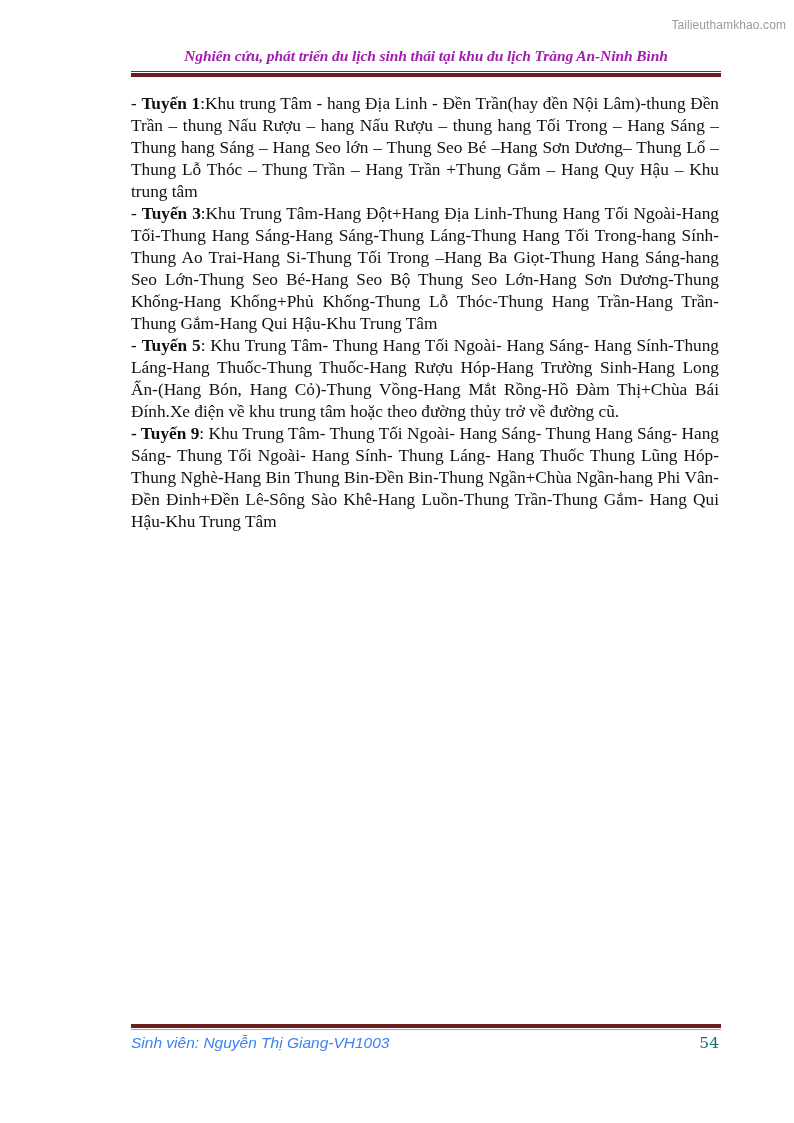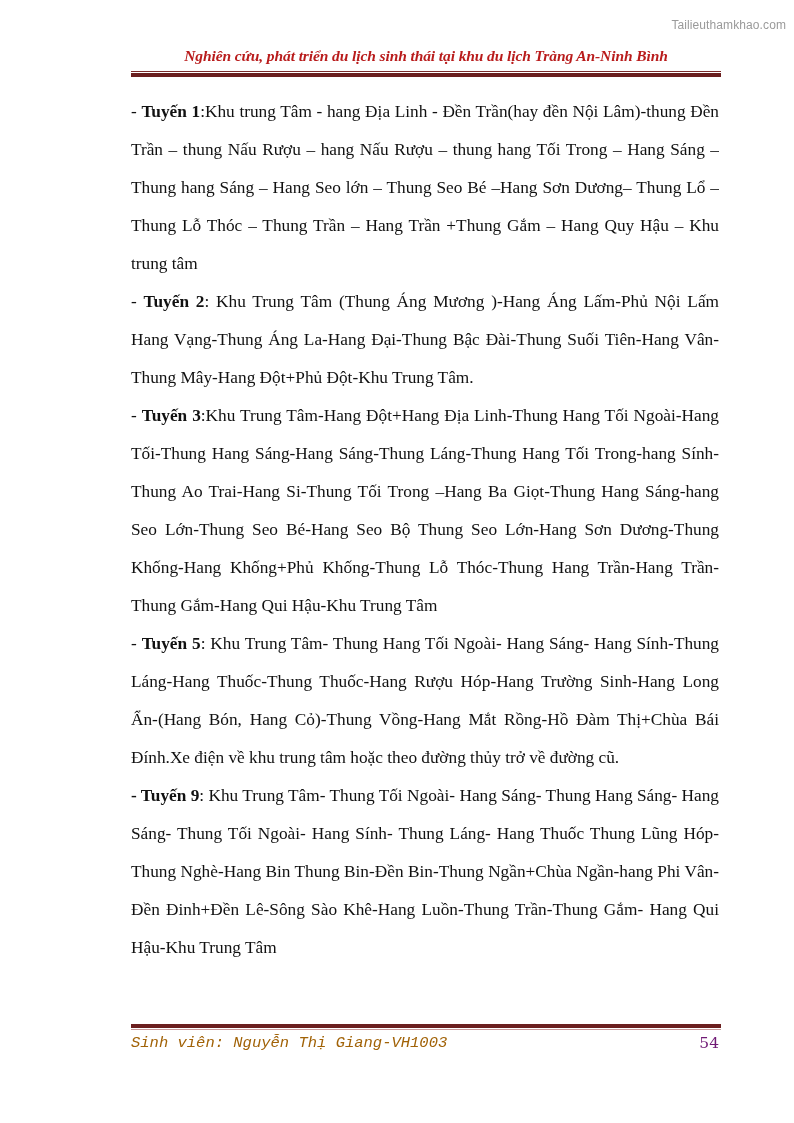--- a/index.html
+++ b/index.html
@@ -28,21 +28,21 @@
     .running-header {
       position: absolute;
       left: 131px;
       width: 590px;
       top: 47px;
       text-align: center;
       font-family: "Liberation Serif", "DejaVu Serif", serif;
       font-style: italic;
       font-weight: bold;
       font-size: 15.5px;
-      color: #b91c1c;
+      color: #a21caf;
       letter-spacing: -0.1px;
     }
     .rule {
       position: absolute;
       left: 131px;
       width: 590px;
       height: 6px;
     }
     .rule .thin {
       position: absolute;
@@ -62,62 +62,61 @@
     .rule.footer-rule { top: 1024px; }
     .rule.footer-rule .thick { top: 0; }
     .rule.footer-rule .thin { top: 5px; background: #c99a9a; }
 
     .content {
       position: absolute;
       left: 131px;
       width: 588px;
       top: 93px;
       font-size: 17.3px;
-      line-height: 38px;
+      line-height: 22px;
       text-align: justify;
     }
     .content p {
       margin: 0;
     }
     .content b {
       font-weight: bold;
     }
 
     .footer-left {
       position: absolute;
       left: 131px;
       top: 1034px;
-      font-family: Liberation Mono, monospace;
+      font-family: Liberation Sans, sans-serif;
       font-style: italic;
       font-size: 15.5px;
-      color: #a16207;
+      color: #3b82f6;
     }
     .footer-right {
       position: absolute;
       right: 75px;
       top: 1034px;
       font-family: "DejaVu Serif", "Liberation Serif", serif;
       font-size: 15.5px;
-      color: #701a75;
+      color: #0f766e;
     }
   </style>
 </head>
 <body>
 
 <div class="watermark">Tailieuthamkhao.com</div>
 
 <div class="running-header">Nghiên cứu, phát triển du lịch sinh thái tại khu du lịch Tràng An-Ninh Bình</div>
 <div class="rule header-rule">
   <div class="thin"></div>
   <div class="thick"></div>
 </div>
 
 <div class="content">
   <p><span>- </span><b>Tuyến 1</b><span>:Khu trung Tâm -  hang Địa Linh - Đền Trần(hay đền Nội Lâm)-thung Đền Trần – thung Nấu Rượu – hang Nấu Rượu – thung hang Tối Trong – Hang Sáng – Thung hang Sáng – Hang Seo lớn – Thung Seo Bé –Hang Sơn Dương– Thung Lổ – Thung Lỗ Thóc – Thung Trần – Hang Trần +Thung Gắm – Hang Quy Hậu – Khu trung tâm</span></p>
-  <p><span>- </span><b>Tuyến 2</b><span>: Khu Trung Tâm (Thung Áng Mương )-Hang Áng Lấm-Phủ Nội Lấm Hang Vạng-Thung Áng La-Hang Đại-Thung Bậc Đài-Thung Suối Tiên-Hang Vân-Thung Mây-Hang Đột+Phủ Đột-Khu Trung Tâm.</span></p>
   <p><span>- </span><b>Tuyến 3</b><span>:Khu Trung Tâm-Hang Đột+Hang Địa Linh-Thung Hang Tối Ngoài-Hang Tối-Thung Hang Sáng-Hang Sáng-Thung Láng-Thung Hang Tối Trong-hang Sính-Thung Ao Trai-Hang Si-Thung Tối Trong –Hang Ba Giọt-Thung Hang Sáng-hang Seo Lớn-Thung Seo Bé-Hang Seo Bộ Thung Seo Lớn-Hang Sơn Dương-Thung Khống-Hang Khống+Phủ Khống-Thung Lỗ Thóc-Thung Hang Trần-Hang Trần-Thung Gắm-Hang Qui Hậu-Khu Trung Tâm</span></p>
   <p><span>- </span><b>Tuyến 5</b><span>: Khu Trung Tâm- Thung Hang Tối Ngoài- Hang Sáng- Hang Sính-Thung Láng-Hang Thuốc-Thung Thuốc-Hang Rượu Hóp-Hang Trường Sinh-Hang Long Ẩn-(Hang Bón, Hang Cỏ)-Thung Vồng-Hang Mắt Rồng-Hồ Đàm Thị+Chùa Bái Đính.Xe điện về khu trung tâm hoặc theo đường thủy trở về đường cũ.</span></p>
   <p><b>- </b><b>Tuyến 9</b><span>: Khu Trung Tâm- Thung Tối Ngoài- Hang Sáng- Thung Hang Sáng- Hang Sáng- Thung Tối Ngoài- Hang Sính- Thung Láng- Hang Thuốc Thung Lũng Hóp-Thung Nghè-Hang Bin Thung Bin-Đền Bin-Thung Ngần+Chùa Ngần-hang Phi Vân-Đền Đinh+Đền Lê-Sông Sào Khê-Hang Luồn-Thung Trần-Thung Gắm- Hang Qui Hậu-Khu Trung Tâm</span></p>
 </div>
 
 <div class="rule footer-rule">
   <div class="thick"></div>
   <div class="thin"></div>
 </div>
 <div class="footer-left">Sinh viên: Nguyễn Thị Giang-VH1003</div>

